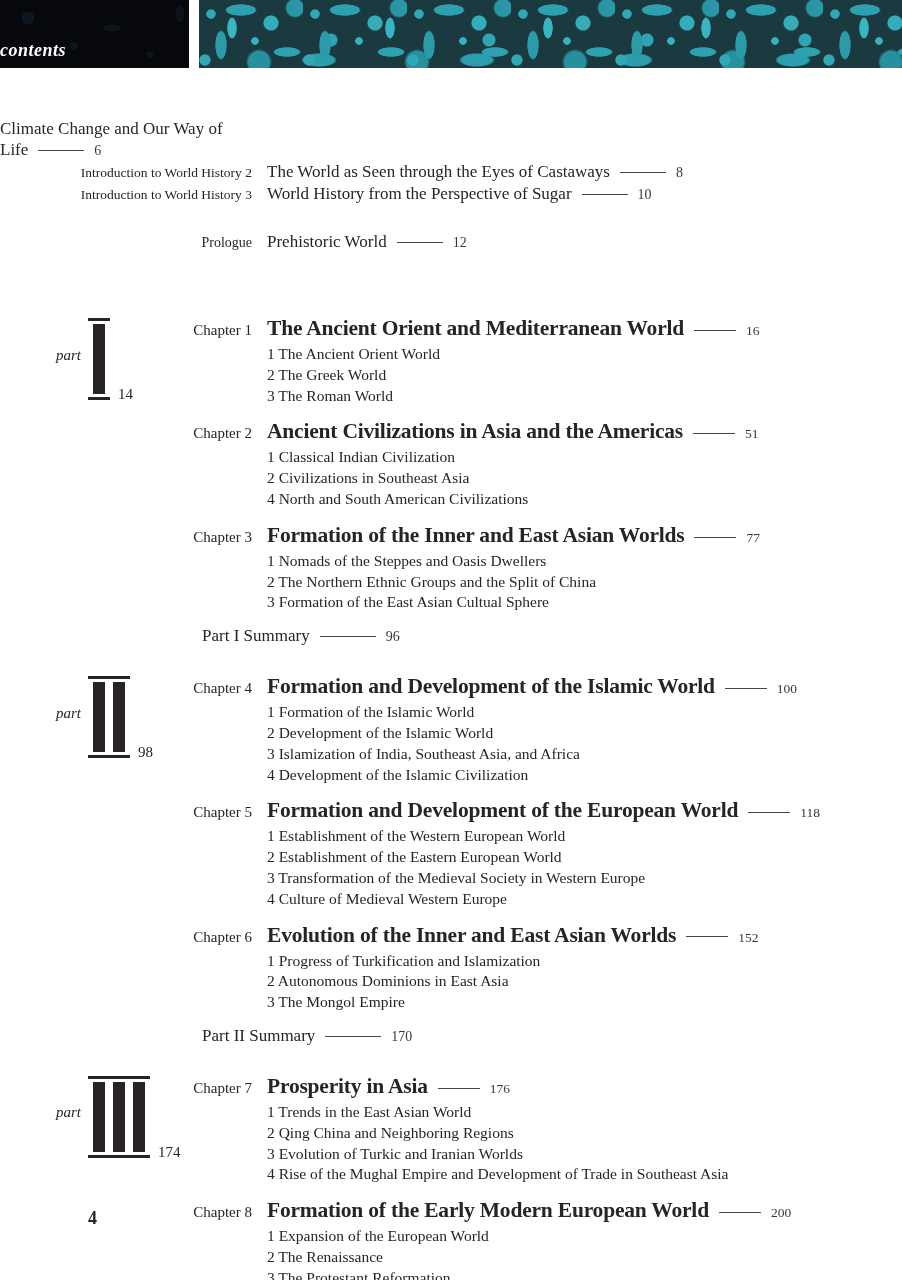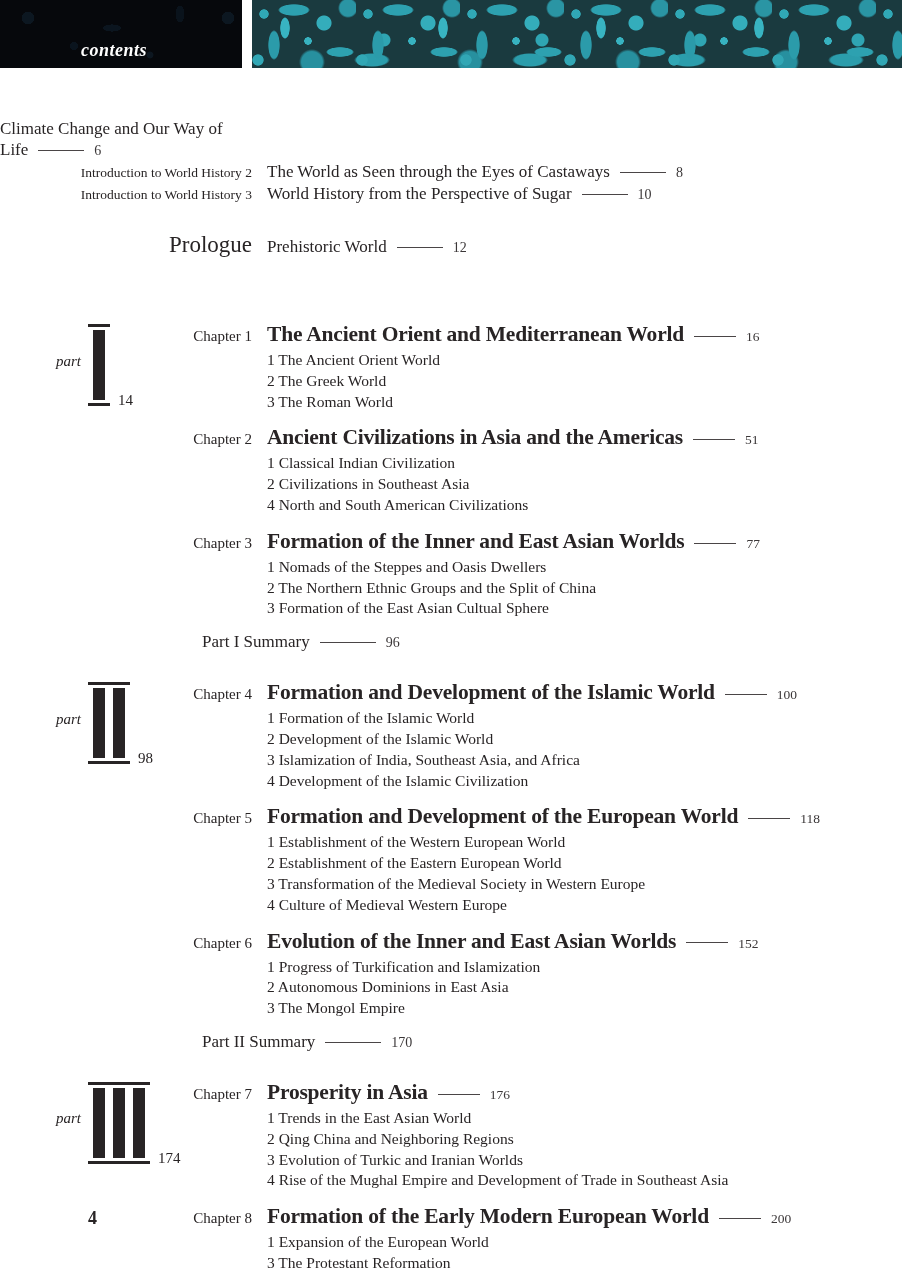--- a/index.html
+++ b/index.html
@@ -4,30 +4,30 @@
 <style>
   html,body{margin:0;padding:0;}
   body{
     width:902px;height:1280px;position:relative;overflow:hidden;
     background:#ffffff;color:#282425;
     font-family:"Liberation Serif", serif;
   }
   
   .header{display:flex;height:68px;}
   .header-black{
-    width:242px;height:68px;box-sizing:border-box;flex:0 0 auto;
+    width:189px;height:68px;box-sizing:border-box;flex:0 0 auto;
     background-color:#06080c;
     background-image:
       radial-gradient(circle 9px at 28px 18px, #0c1721 70%, transparent 71%),
       radial-gradient(circle 6px at 74px 46px, #0a141e 70%, transparent 71%),
       radial-gradient(ellipse 13px 5px at 112px 28px, #0b151f 70%, transparent 71%),
       radial-gradient(circle 5px at 150px 55px, #0c1620 70%, transparent 71%),
       radial-gradient(ellipse 6px 12px at 180px 14px, #0a131c 70%, transparent 71%);
     background-size:200px 68px;
-    display:flex;align-items:flex-end;justify-content:center;
+    display:flex;align-items:flex-end;justify-content:flex-start;
     padding:13px 14px 7px 0;
   }
   .contents-label{
     color:#ffffff;font-style:italic;font-weight:bold;font-size:18px;letter-spacing:.5px;
   }
   .header-gap{width:10px;flex:0 0 auto;background:#ffffff;}
   .header-pattern{
     flex:1 1 auto;height:68px;
     background-color:#1a3a3f;
     background-image:
@@ -48,21 +48,21 @@
                     158px 68px, 158px 68px, 158px 68px, 158px 68px;
   }
   
   .content{margin-top:50px;position:relative;}
   .row{display:grid;grid-template-columns:252px 1fr;column-gap:15px;align-items:baseline;}
   .row .label{text-align:right;}
   .intro-row{line-height:21px;}
   .intro-row .label{font-size:13.5px;}
   .intro-title{font-size:17px;}
   .prologue-block{margin-top:27px;}
-  .prologue-block .label{font-size:23px;padding-left:36px;}
+  .prologue-block .label{font-size:14px;padding-left:36px;}
   .dash{
     display:inline-block;vertical-align:middle;position:relative;top:-1px;
     border-top:1.4px solid #4a4546;width:46px;margin:0 10px;
   }
   .dash.long{width:56px;}
   .dash.chapter-dash{width:42px;}
   .pagenum{font-size:13.5px;color:#3b3738;}
   .pagenum.md{font-size:14px;}
   
   .part-section{position:relative;margin-top:28px;}
@@ -256,20 +256,21 @@
           </div>
           <div class="chapter">
             <div class="row chapter-head">
               <span class="label">Chapter 8</span>
               <span><span class="chapter-title">Formation of the Early Modern European World</span><span class="dash chapter-dash"></span><span class="pagenum">200</span></span>
             </div>
             <div class="row">
               <span class="label"></span>
               <div class="sections">
                 <div class="section-item">1 Expansion of the European World</div>
+                <div class="section-item">2 The Renaissance</div>
                 <div class="section-item">3 The Protestant Reformation</div>
               </div>
             </div>
           </div>
         </section>
       </div>
   </main>
 
   <div class="footer-pagenum">4</div>
 </div>

